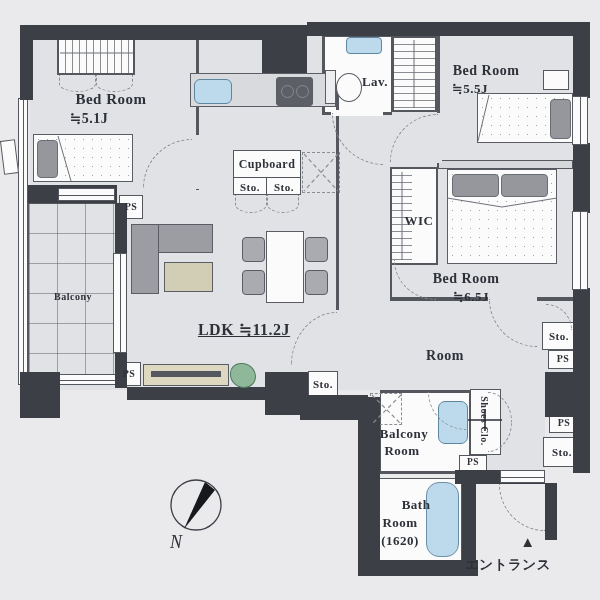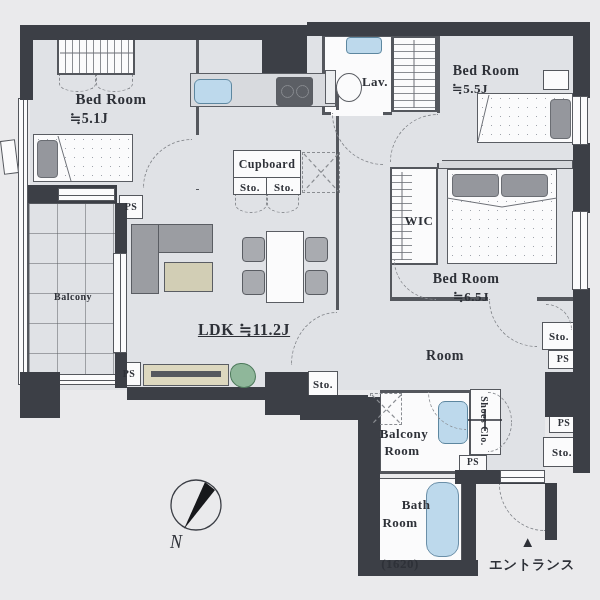--- a/index.html
+++ b/index.html
@@ -198,26 +198,26 @@
   <span class="lbl" style="left:267px;top:164px;font-size:12px;">Cupboard</span>
   <span class="lbl" style="left:250px;top:187px;font-size:11px;">Sto.</span>
   <span class="lbl" style="left:284px;top:187px;font-size:11px;">Sto.</span>
   <span class="lbl" style="left:244px;top:330px;font-size:16px;text-decoration:underline;">LDK ≒11.2J</span>
   <span class="lbl" style="left:73px;top:297px;font-size:10px;">Balcony</span>
   <span class="lbl" style="left:445px;top:356px;font-size:14px;">Room</span>
   <span class="lbl" style="left:404px;top:433px;font-size:13px;">Balcony</span>
   <span class="lbl" style="left:402px;top:450px;font-size:13px;">Room</span>
   <span class="lbl" style="left:416px;top:504px;font-size:13px;">Bath</span>
   <span class="lbl" style="left:400px;top:522px;font-size:13px;">Room</span>
-  <span class="lbl" style="left:400px;top:540px;font-size:13px;margin-top:23px;">(1620)</span>
+  <span class="lbl" style="left:400px;top:540px;font-size:13px;">(1620)</span>
   <span class="lbl vtext" style="left:484px;top:421px;font-size:10px;">Shoes Clo.</span>
   <span class="lbl sm" style="left:323px;top:384px;font-size:11px;">Sto.</span>
   <span class="lbl sm" style="left:559px;top:336px;font-size:11px;">Sto.</span>
   <span class="lbl sm" style="left:563px;top:359px;font-size:10px;">PS</span>
   <span class="lbl sm" style="left:564px;top:423px;font-size:10px;">PS</span>
   <span class="lbl sm" style="left:562px;top:452px;font-size:11px;">Sto.</span>
   <span class="lbl sm" style="left:473px;top:463px;font-size:9.5px;">PS</span>
   <span class="lbl sm" style="left:131px;top:207px;font-size:10px;">PS</span>
   <span class="lbl sm" style="left:129px;top:374px;font-size:10px;">PS</span>
   <span class="lbl" style="left:528px;top:542px;font-size:15px;">▲</span>
-  <span class="lbl jp" style="left:532px;top:565px;font-size:13.5px;font-weight:600;">エントランス</span>
+  <span class="lbl jp" style="left:508px;top:565px;font-size:13.5px;font-weight:600;">エントランス</span>
 
 </div>
 
 </body></html>

